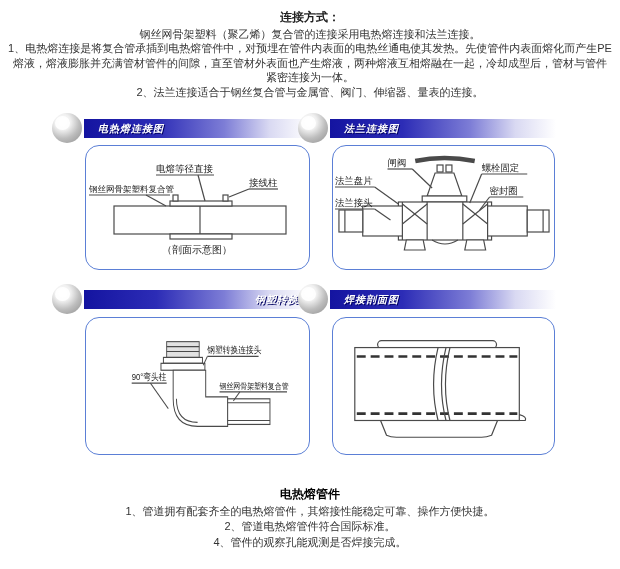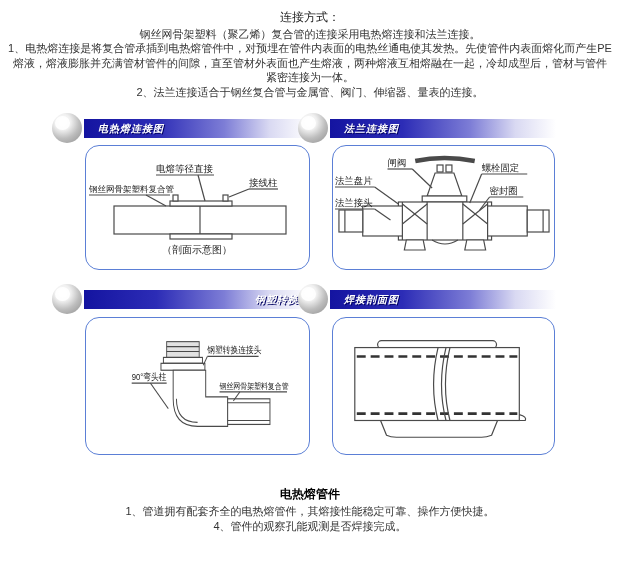--- a/index.html
+++ b/index.html
@@ -5,21 +5,21 @@
   * { margin:0; padding:0; box-sizing:border-box; }
   html,body { background:#ffffff; }
   body {
     width:620px; height:569px; position:relative; overflow:hidden;
     font-family:"Liberation Sans", sans-serif; color:#2e2e2e;
   }
   .intro {
     position:absolute; top:10px; left:8px; width:604px;
     text-align:center; font-size:11px; line-height:14.5px; color:#333;
   }
-  .intro-title { font-size:12px; font-weight:normal; color:#222; margin-bottom:2px; }
+  .intro-title { font-size:12px; font-weight:bold; color:#222; margin-bottom:2px; }
   .intro p { margin:0; }
 
   .panel { position:absolute; }
   .panel-header { position:absolute; left:0; top:0; height:30px; }
   .sphere {
     position:absolute; left:0; top:0; width:30px; height:30px; border-radius:50%;
     background: radial-gradient(circle at 36% 30%, #ffffff 0%, #f0f0f0 28%, #bdbdbd 58%, #8d8d8d 100%);
   }
   .sphere::after {
     content:''; position:absolute; left:3px; top:3px; width:15px; height:14px;
@@ -206,14 +206,15 @@
       <path class="ln" d="M106,30 C100,55 100,80 106,104"></path>
       <path class="ln" d="M114,30 C108,55 108,80 114,104"></path>
       <path class="ln" d="M118,30 C112,55 112,80 118,104"></path>
     </svg>
   </div>
 </div>
 
 <div class="footer">
   <div class="footer-title">电热熔管件</div>
   <p>1、管道拥有配套齐全的电热熔管件，其熔接性能稳定可靠、操作方便快捷。</p>
+  <p>2、管道电热熔管件符合国际标准。</p>
   <p>4、管件的观察孔能观测是否焊接完成。</p>
 </div>
 
 </body></html>

